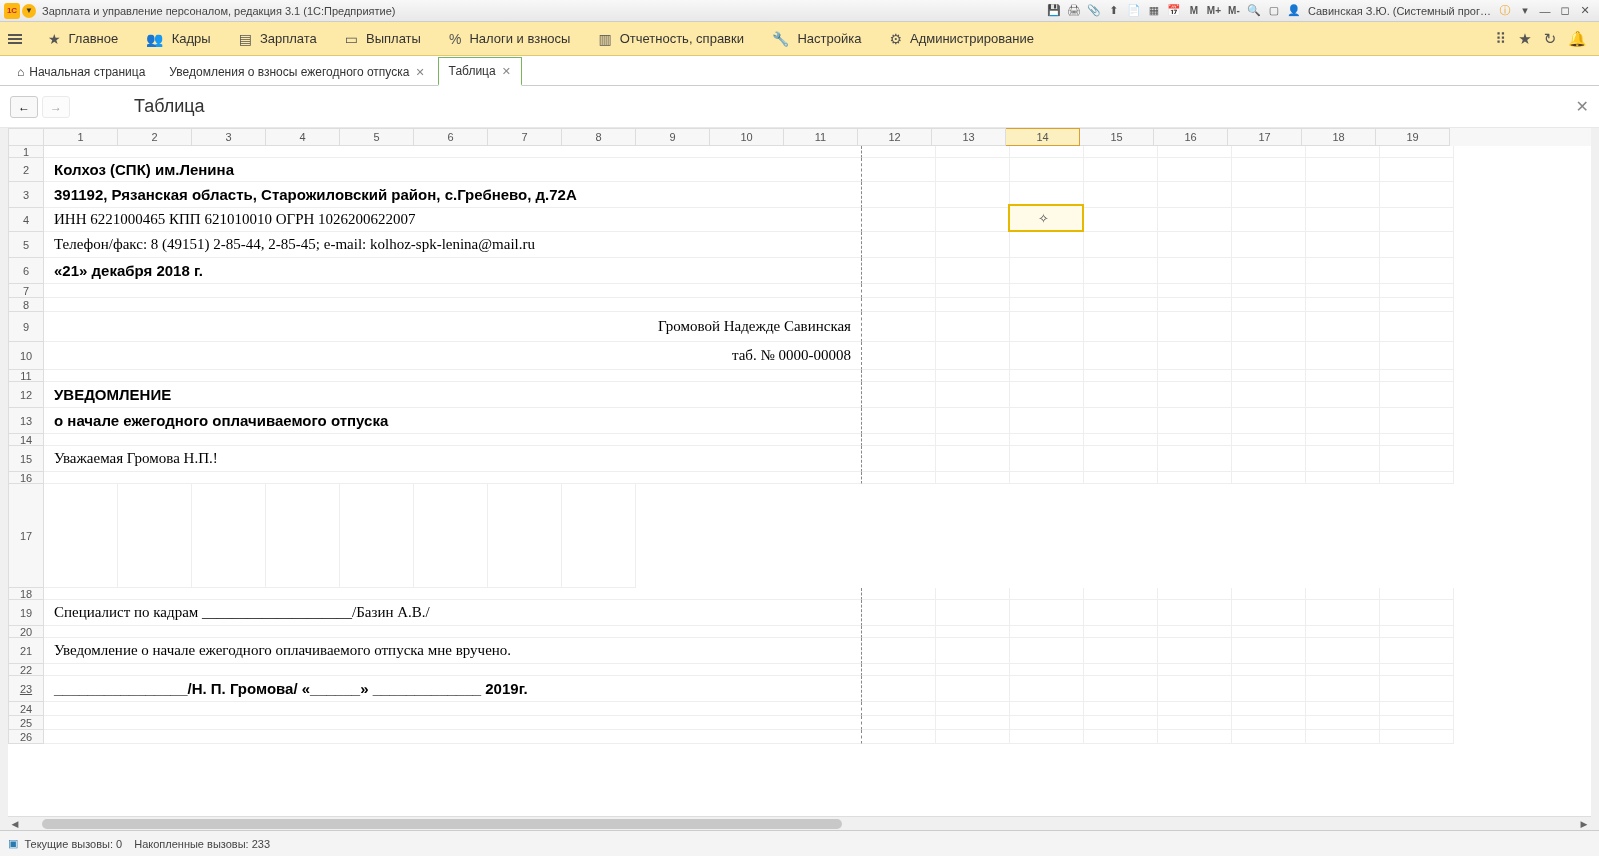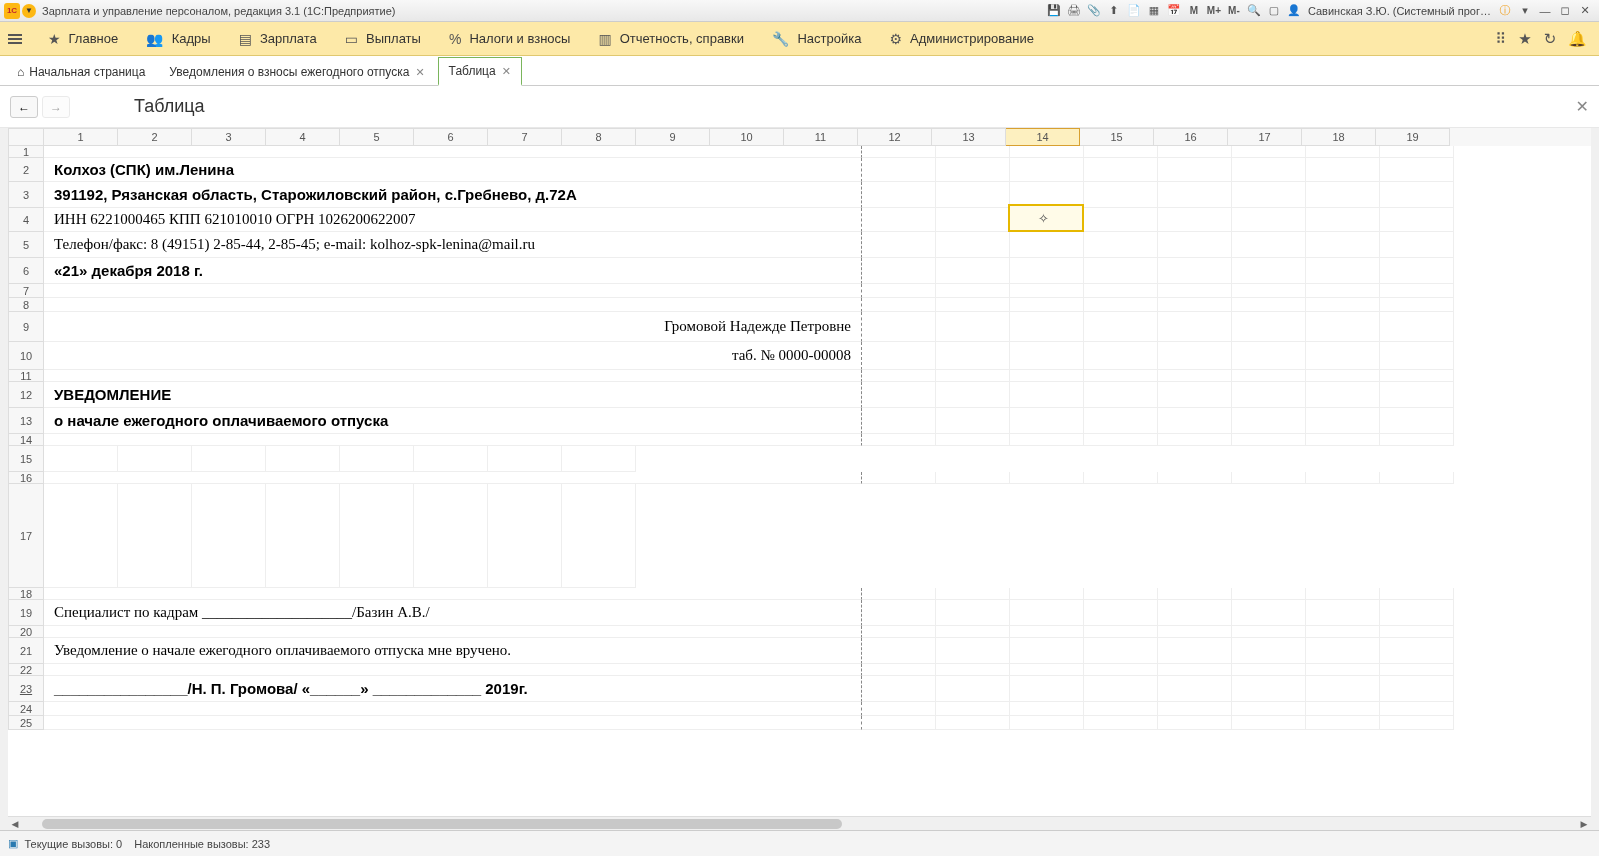--- a/index.html
+++ b/index.html
@@ -287,21 +287,21 @@
           <div class="cell" style="height: 14px; width: 74px;"></div>
           <div class="cell" style="height: 14px; width: 74px;"></div>
           <div class="cell" style="height: 14px; width: 74px;"></div>
           <div class="cell" style="height: 14px; width: 74px;"></div>
           <div class="cell" style="height: 14px; width: 74px;"></div>
           <div class="cell" style="height: 14px; width: 74px;"></div>
           <div class="cell" style="height: 14px; width: 74px;"></div>
         </div>
         <div class="row">
           <div class="row-h" style="height: 30px;">9</div>
-          <div class="cell doc-area right" style="height: 30px; width: 818px;">Громовой Надежде Петровне</div>
+          <div class="cell doc-area right" style="height: 30px; width: 818px;">Громовой Надежде Савинская</div>
           <div class="cell" style="height: 30px; width: 74px;"></div>
           <div class="cell" style="height: 30px; width: 74px;"></div>
           <div class="cell" style="height: 30px; width: 74px;"></div>
           <div class="cell" style="height: 30px; width: 74px;"></div>
           <div class="cell" style="height: 30px; width: 74px;"></div>
           <div class="cell" style="height: 30px; width: 74px;"></div>
           <div class="cell" style="height: 30px; width: 74px;"></div>
           <div class="cell" style="height: 30px; width: 74px;"></div>
         </div>
         <div class="row">
@@ -363,20 +363,21 @@
           <div class="cell" style="height: 12px; width: 74px;"></div>
           <div class="cell" style="height: 12px; width: 74px;"></div>
           <div class="cell" style="height: 12px; width: 74px;"></div>
           <div class="cell" style="height: 12px; width: 74px;"></div>
           <div class="cell" style="height: 12px; width: 74px;"></div>
           <div class="cell" style="height: 12px; width: 74px;"></div>
           <div class="cell" style="height: 12px; width: 74px;"></div>
         </div>
         <div class="row">
           <div class="row-h" style="height: 26px;">15</div>
+          <div class="cell doc-area center" style="height: 26px; width: 818px;">Уважаемая Громова Н.П.!</div>
           <div class="cell" style="height: 26px; width: 74px;"></div>
           <div class="cell" style="height: 26px; width: 74px;"></div>
           <div class="cell" style="height: 26px; width: 74px;"></div>
           <div class="cell" style="height: 26px; width: 74px;"></div>
           <div class="cell" style="height: 26px; width: 74px;"></div>
           <div class="cell" style="height: 26px; width: 74px;"></div>
           <div class="cell" style="height: 26px; width: 74px;"></div>
           <div class="cell" style="height: 26px; width: 74px;"></div>
         </div>
         <div class="row">
@@ -483,20 +484,32 @@
           <div class="cell" style="height: 14px; width: 74px;"></div>
           <div class="cell" style="height: 14px; width: 74px;"></div>
           <div class="cell" style="height: 14px; width: 74px;"></div>
           <div class="cell" style="height: 14px; width: 74px;"></div>
           <div class="cell" style="height: 14px; width: 74px;"></div>
           <div class="cell" style="height: 14px; width: 74px;"></div>
           <div class="cell" style="height: 14px; width: 74px;"></div>
         </div>
         <div class="row">
           <div class="row-h" style="height: 14px;">25</div>
+          <div class="cell doc-area " style="height: 14px; width: 818px;"></div>
+          <div class="cell" style="height: 14px; width: 74px;"></div>
+          <div class="cell" style="height: 14px; width: 74px;"></div>
+          <div class="cell" style="height: 14px; width: 74px;"></div>
+          <div class="cell" style="height: 14px; width: 74px;"></div>
+          <div class="cell" style="height: 14px; width: 74px;"></div>
+          <div class="cell" style="height: 14px; width: 74px;"></div>
+          <div class="cell" style="height: 14px; width: 74px;"></div>
+          <div class="cell" style="height: 14px; width: 74px;"></div>
+        </div>
+        <div class="row">
+          <div class="row-h" style="height: 14px;">26</div>
           <div class="cell doc-area " style="height: 14px; width: 818px;"></div>
           <div class="cell" style="height: 14px; width: 74px;"></div>
           <div class="cell" style="height: 14px; width: 74px;"></div>
           <div class="cell" style="height: 14px; width: 74px;"></div>
           <div class="cell" style="height: 14px; width: 74px;"></div>
           <div class="cell" style="height: 14px; width: 74px;"></div>
           <div class="cell" style="height: 14px; width: 74px;"></div>
           <div class="cell" style="height: 14px; width: 74px;"></div>
           <div class="cell" style="height: 14px; width: 74px;"></div>
         </div>

